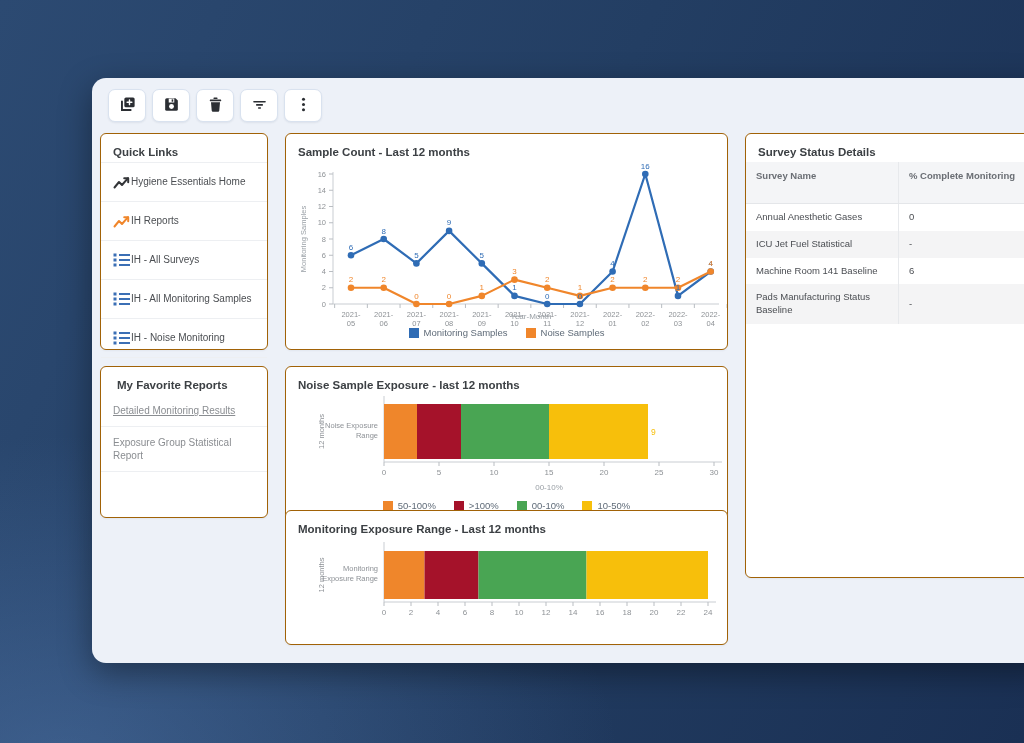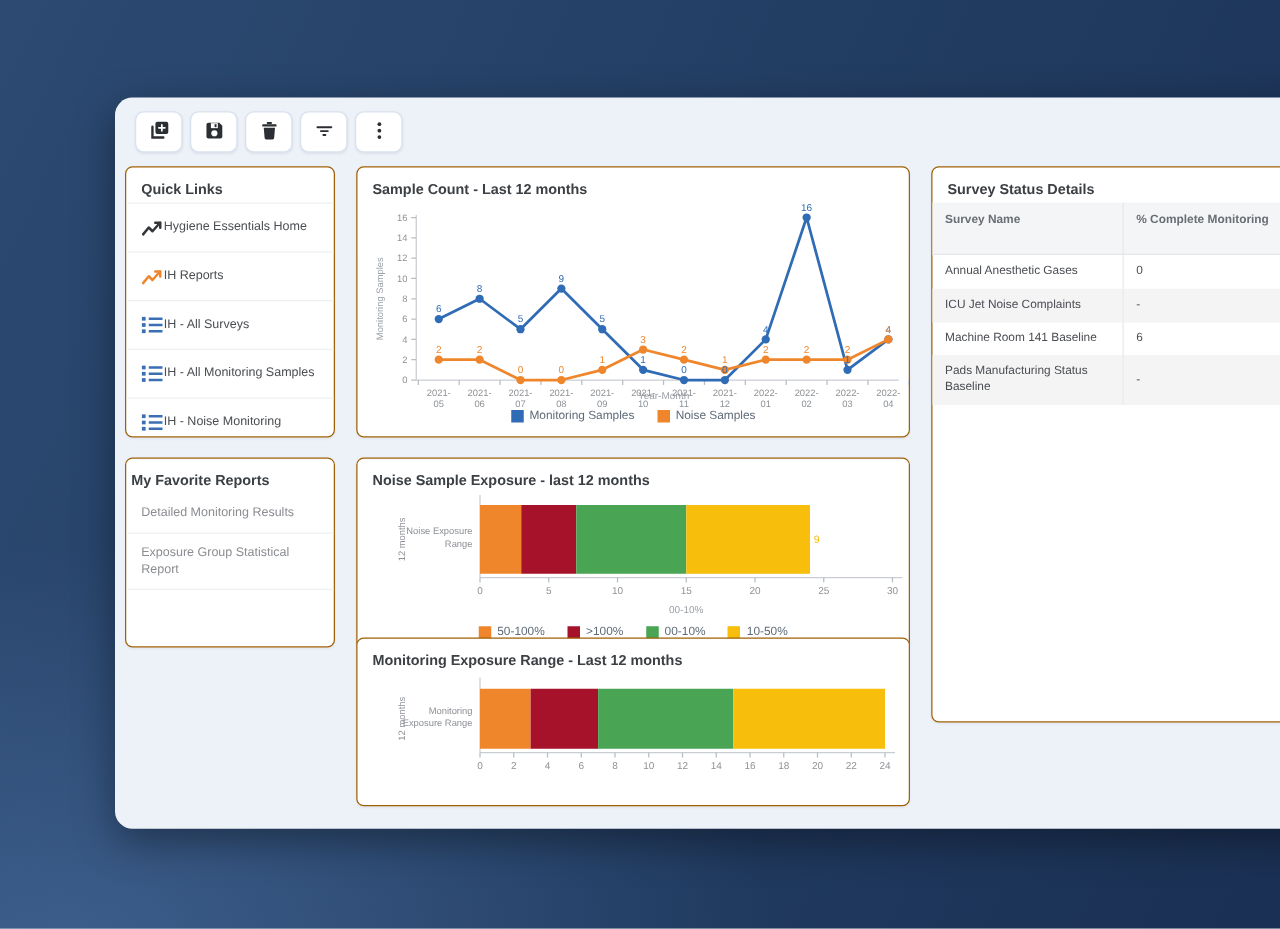--- a/index.html
+++ b/index.html
@@ -22,21 +22,21 @@
   .card-title{font-weight:bold;font-size:11.5px;color:#3c4044;padding:12px 12px 4px;}
   
   .ql-item{display:flex;align-items:center;padding:8px 12px;min-height:22px;
     border-top:1px solid #edeff2;cursor:pointer;}
   .ql-item .ic{flex:0 0 18px;display:flex;align-items:center;}
   .ql-label{font-size:10px;line-height:1.25;color:#4b4e52;}
   .ql-footer{border-top:1px solid #edeff2;height:22px;}
   
   .fav-item{padding:9px 12px;border-top:1px solid #edeff2;font-size:10px;line-height:1.3;
     color:#8a8d91;cursor:pointer;}
-  .fav-item:first-of-type{border-top:none;}
+  .fav-item:first-of-type{border-top:none;text-decoration:underline;}
   .fav-footer{border-top:1px solid #edeff2;height:12px;}
   
   .chart-svg{position:absolute;left:0;top:24px;}
   .legend{position:absolute;left:0;right:0;display:flex;justify-content:center;gap:18px;}
   .legend-item{display:flex;align-items:center;gap:5px;font-size:9.5px;color:#5f6b78;cursor:pointer;}
   .legend-swatch{width:10px;height:10px;display:inline-block;}
   
   .tbl{width:100%;border-collapse:collapse;table-layout:fixed;}
   .tbl th{background:#f4f5f7;color:#6a6e74;font-weight:bold;font-size:9.5px;text-align:left;
     vertical-align:top;padding:8px 10px 22px;border-bottom:1px solid #e4e6e9;cursor:pointer;}
@@ -145,21 +145,21 @@
                 <rect x="6" y="12" width="11" height="2" fill="#3b6fb5"></rect>
               </svg>
             </span>
                <span class="ql-label">IH - Noise Monitoring</span>
           </div>
         </div>
       <div class="ql-footer"></div>
     </div>
 
     <div class="card" style="left:8px;top:288px;width:168px;height:152px;">
-      <div class="card-title" style="padding-left:4px">My Favorite Reports</div>
+      <div class="card-title" style="padding-left:16px">My Favorite Reports</div>
       <div id="fav-list">
           <div class="fav-item">Detailed Monitoring Results</div>
           <div class="fav-item">Exposure Group Statistical Report</div>
         </div>
       <div class="fav-footer"></div>
     </div>
 
     <div class="card" style="left:193px;top:55px;width:443px;height:217px;">
       <div class="card-title">Sample Count - Last 12 months</div>
       <svg id="chart1" class="chart-svg" width="441" height="168">
@@ -386,21 +386,21 @@
             <th style="width:132px">Survey Name</th>
             <th>% Complete Monitoring</th>
           </tr>
         </thead>
         <tbody id="survey-rows">
             <tr>
               <td>Annual Anesthetic Gases</td>
                 <td>0</td>
             </tr>
             <tr class="alt">
-              <td>ICU Jet Noise Complaints</td>
+              <td>ICU Jet Fuel Statistical</td>
                 <td>-</td>
             </tr>
             <tr>
               <td>Machine Room 141 Baseline</td>
                 <td>6</td>
             </tr>
             <tr class="alt">
               <td>Pads Manufacturing Status Baseline</td>
                 <td>-</td>
             </tr>

